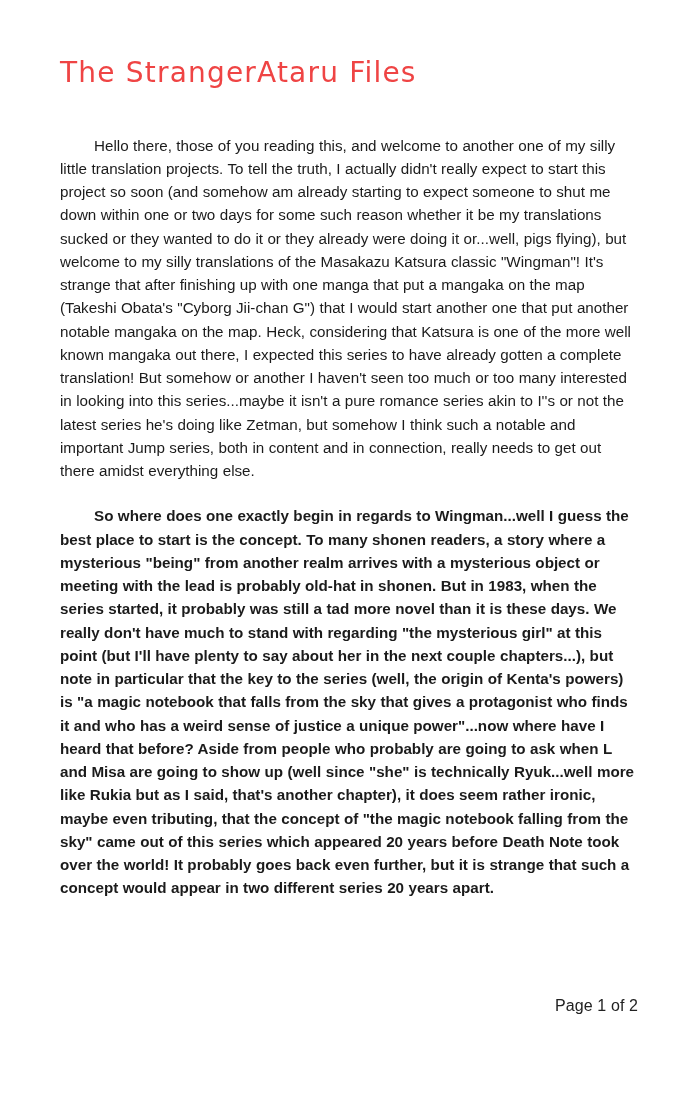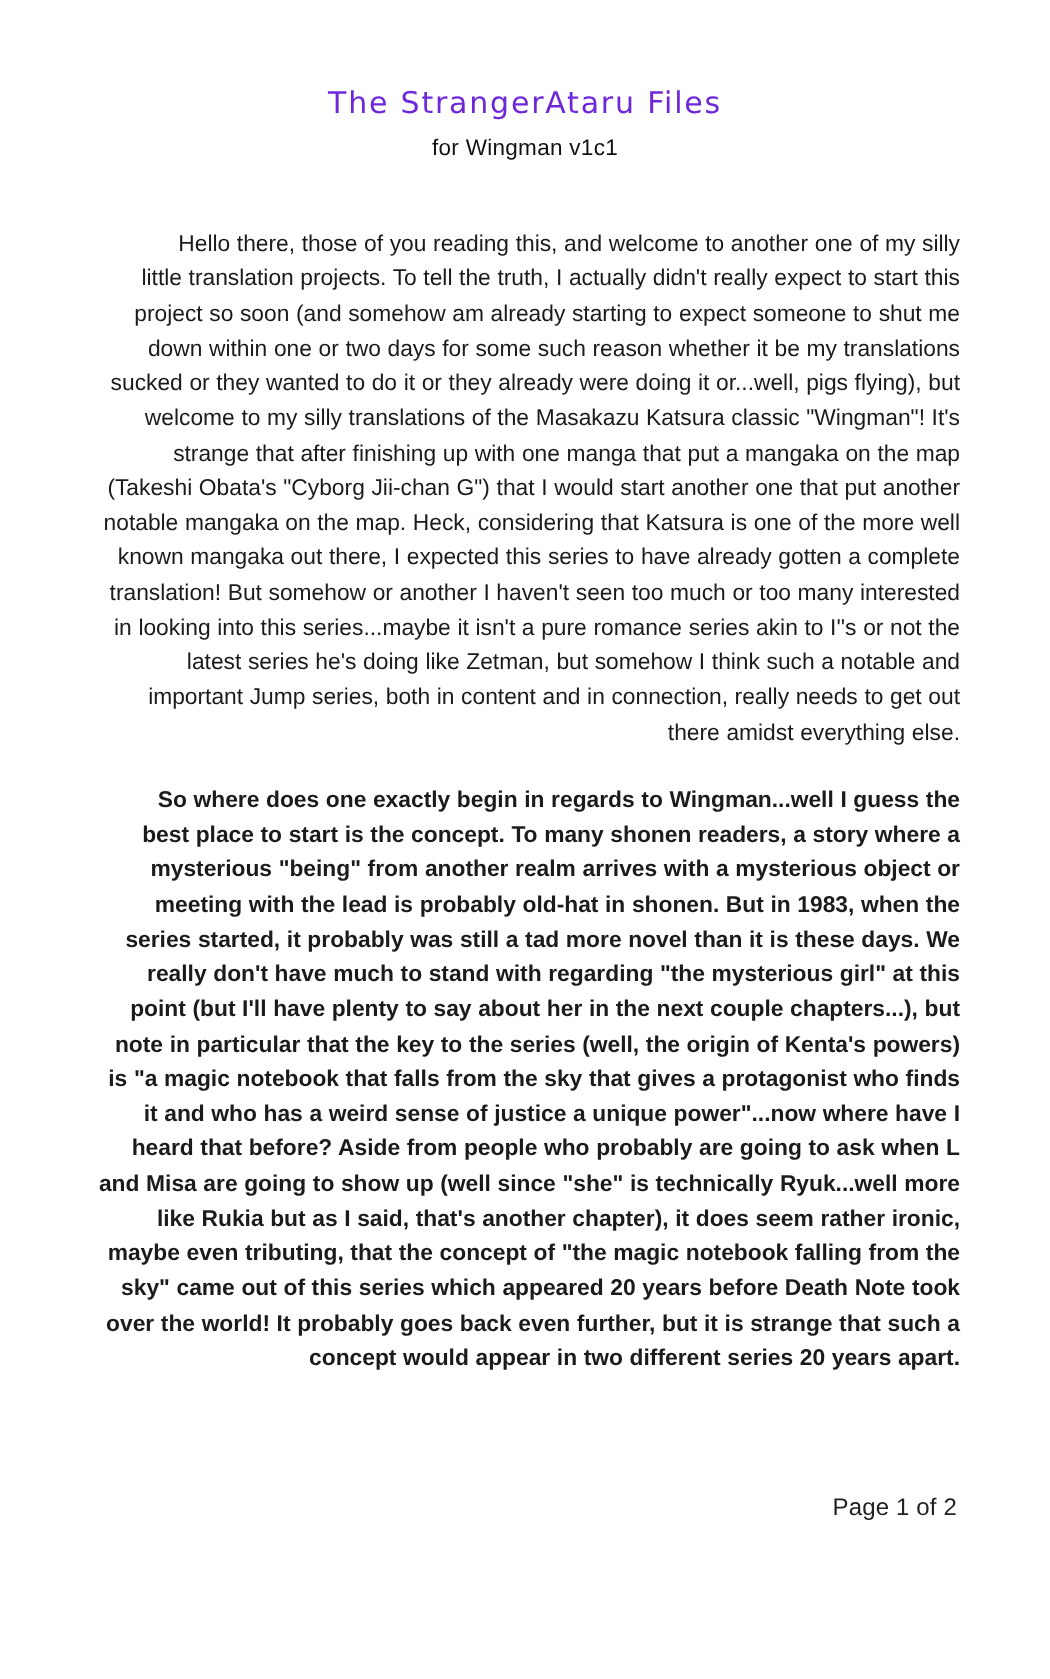--- a/index.html
+++ b/index.html
@@ -16,45 +16,44 @@
     overflow: hidden;
   }
   .page {
     width: 700px;
     height: 1119px;
     box-sizing: border-box;
     padding: 44px 60px 0 60px;
     position: relative;
   }
   .doc-title {
-    text-align: center;
     font-family: "DejaVu Sans", sans-serif;
-    font-size: 20px;
+    font-size: 28px;
     font-weight: 400;
     letter-spacing: 1.2px;
-    color: #6d28d9;
+    color: #ef4444;
     margin: 12px 0 0 0;
     line-height: 1.2;
   }
   .doc-subtitle {
     text-align: center;
     font-size: 15px;
     font-weight: 400;
     color: #111;
     margin: 10px 0 0 0;
     letter-spacing: 0.2px;
   }
   .body-text {
     margin-top: 44px;
   }
   .para {
     font-size: 15.2px;
     line-height: 1.53;
     color: #1b1b1b;
-    text-align: right;
+    text-align: left;
     margin: 0 0 22px 0;
     text-indent: 34px;
     word-spacing: 0.2px;
   }
   .para:last-child {
     margin-bottom: 0;
     font-weight: bold;
   }
   .footer {
     position: absolute;
@@ -64,21 +63,20 @@
     color: #222;
     letter-spacing: 0.1px;
   }
 </style>
 </head>
 <body>
 
 <div class="page">
 
   <h1 class="doc-title">The StrangerAtaru Files</h1>
-  <div class="doc-subtitle">for Wingman v1c1</div>
 
   <div class="body-text">
     <p class="para">Hello there, those of you reading this, and welcome to another one of my silly little translation projects. To tell the truth, I actually didn't really expect to start this project so soon (and somehow am already starting to expect someone to shut me down within one or two days for some such reason whether it be my translations sucked or they wanted to do it or they already were doing it or...well, pigs flying), but welcome to my silly translations of the Masakazu Katsura classic "Wingman"! It's strange that after finishing up with one manga that put a mangaka on the map (Takeshi Obata's "Cyborg Jii-chan G") that I would start another one that put another notable mangaka on the map. Heck, considering that Katsura is one of the more well known mangaka out there, I expected this series to have already gotten a complete translation! But somehow or another I haven't seen too much or too many interested in looking into this series...maybe it isn't a pure romance series akin to I''s or not the latest series he's doing like Zetman, but somehow I think such a notable and important Jump series, both in content and in connection, really needs to get out there amidst everything else.</p>
     <p class="para">So where does one exactly begin in regards to Wingman...well I guess the best place to start is the concept. To many shonen readers, a story where a mysterious "being" from another realm arrives with a mysterious object or meeting with the lead is probably old-hat in shonen. But in 1983, when the series started, it probably was still a tad more novel than it is these days. We really don't have much to stand with regarding "the mysterious girl" at this point (but I'll have plenty to say about her in the next couple chapters...), but note in particular that the key to the series (well, the origin of Kenta's powers) is "a magic notebook that falls from the sky that gives a protagonist who finds it and who has a weird sense of justice a unique power"...now where have I heard that before? Aside from people who probably are going to ask when L and Misa are going to show up (well since "she" is technically Ryuk...well more like Rukia but as I said, that's another chapter), it does seem rather ironic, maybe even tributing, that the concept of "the magic notebook falling from the sky" came out of this series which appeared 20 years before Death Note took over the world! It probably goes back even further, but it is strange that such a concept would appear in two different series 20 years apart.</p>
   </div>
 
   <div class="footer">Page 1 of 2</div>
 
 </div>
 

